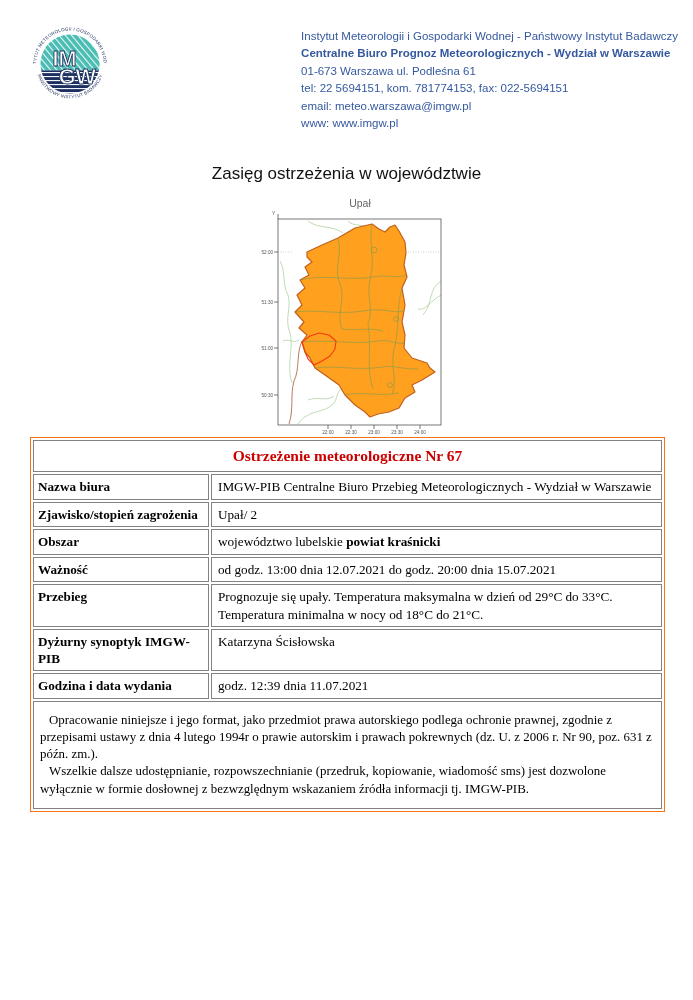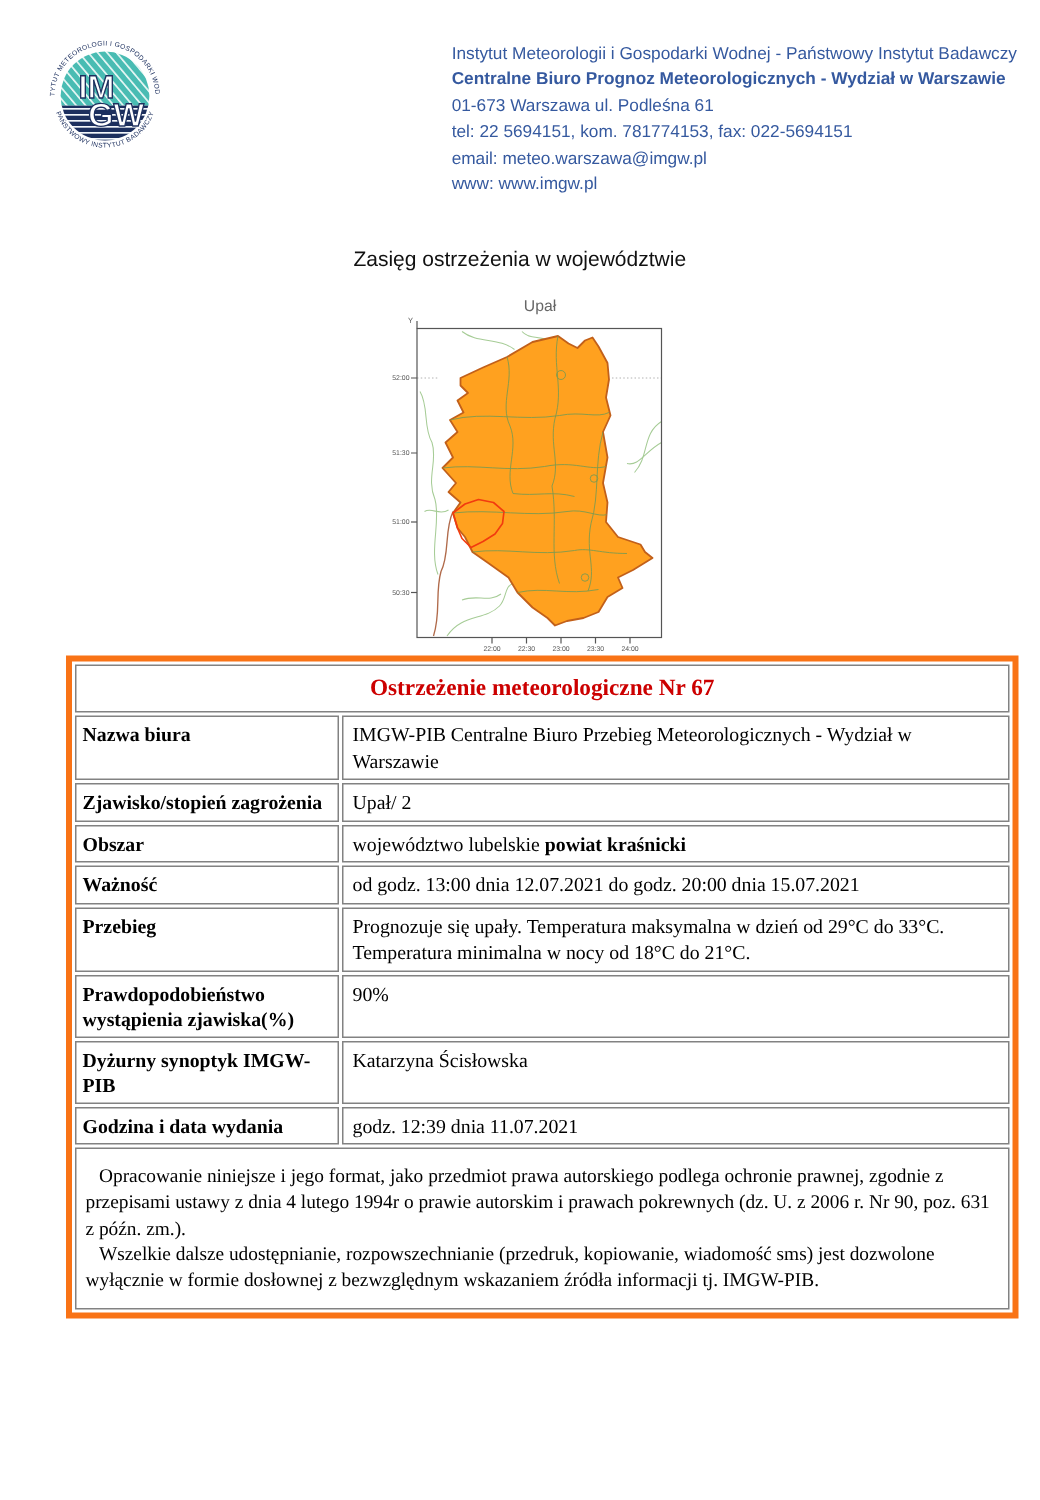--- a/index.html
+++ b/index.html
@@ -7,29 +7,29 @@
         font-family:"Liberation Sans",sans-serif;overflow:hidden;}
 
   
   .logo{position:absolute;left:30px;top:24px;width:80px;height:80px;}
   .contact{position:absolute;top:28px;right:15px;text-align:left;
            color:#35599F;font-size:11.5px;line-height:17.4px;}
   .contact .line.b{font-weight:bold;}
 
   
   .heading{position:absolute;top:164px;left:0;width:100%;text-align:center;
-           font-size:14px;color:#111;}
+           font-size:17px;color:#111;}
 
   
   .map-svg{position:absolute;left:250px;top:194px;}
 
   
-  table.warn{position:absolute;left:44px;top:437px;width:635px;
+  table.warn{position:absolute;left:30px;top:437px;width:635px;
              border-collapse:separate;border-spacing:2px;
-             border:4px solid #f97316;background:#fff;
+             border:1px solid #f97316;background:#fff;
              font-family:"Liberation Serif",serif;font-size:13.2px;color:#000;}
   table.warn td{border:1px solid #828282;vertical-align:top;background:#fff;}
   td.title{text-align:center;color:#CC0000;font-weight:bold;font-size:15.5px;padding:6px 4px;}
   td.lbl{width:167px;font-weight:bold;padding:3px 3px 3px 4px;line-height:17px;}
   td.val{padding:3px 6px;line-height:17.5px;}
   td.foot{padding:10px 6px;font-size:12.9px;line-height:17.3px;}
   td.foot p{margin:0;text-indent:9px;}
 </style>
 </head>
 <body>
@@ -180,24 +180,20 @@
         </tr>
         <tr>
           <td class="lbl">Ważność</td>
           <td class="val"><span>od godz. 13:00 dnia 12.07.2021 do godz. 20:00 dnia 15.07.2021</span></td>
         </tr>
         <tr>
           <td class="lbl">Przebieg</td>
           <td class="val"><span>Prognozuje się upały. Temperatura maksymalna w dzień od 29°C do 33°C. Temperatura minimalna w nocy od 18°C do 21°C.</span></td>
         </tr>
         <tr>
-          <td class="lbl">Prawdopodobieństwo wystąpienia zjawiska(%)</td>
-          <td class="val"><span>90%</span></td>
-        </tr>
-        <tr>
           <td class="lbl">Dyżurny synoptyk IMGW-PIB</td>
           <td class="val"><span>Katarzyna Ścisłowska</span></td>
         </tr>
         <tr>
           <td class="lbl">Godzina i data wydania</td>
           <td class="val"><span>godz. 12:39 dnia 11.07.2021</span></td>
         </tr>
       </tbody>
     <tbody>
       <tr>

